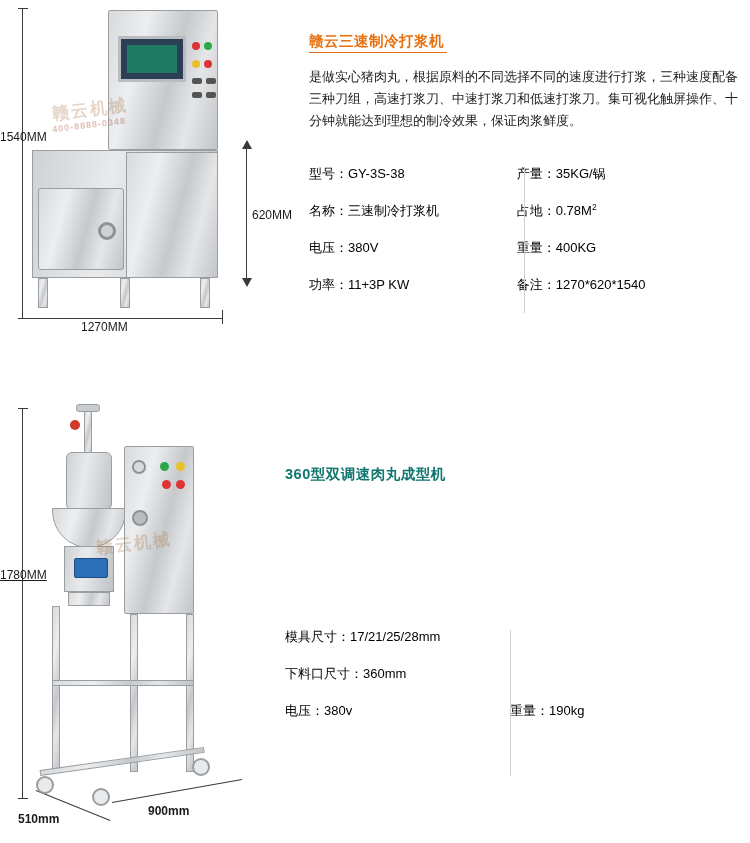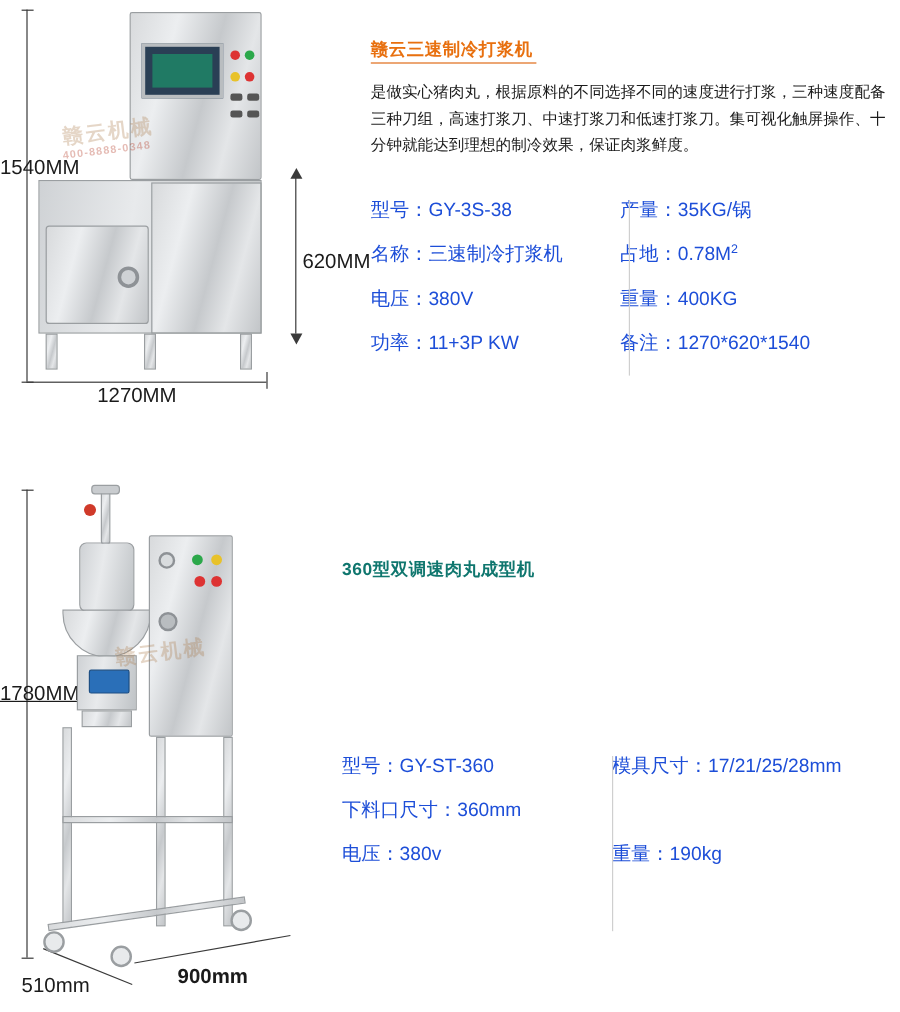--- a/index.html
+++ b/index.html
@@ -15,36 +15,36 @@
   
   .block { position: absolute; left: 0; width: 750px; }
   #block1 { top: 0; height: 370px; }
   #block2 { top: 380px; height: 463px; }
 
   
   .figure { position: absolute; left: 0; top: 0; width: 290px; height: 100%; }
 
   .dimline { position: absolute; background: #3a3a3a; }
   .dimlabel {
-    position: absolute; font-size: 17px; color: #1a1a1a;
+    position: absolute; font-size: 12px; color: #1a1a1a;
     font-family: "Liberation Sans", sans-serif; white-space: nowrap;
   }
   .arrow { position: absolute; width: 0; height: 0; }
 
   
   .mtl { position: absolute; background: linear-gradient(105deg,#d8dadc 0%,#eceef0 28%,#c6c9cc 55%,#e4e6e8 75%,#c2c5c8 100%); border: 1px solid #9a9ea1; }
   .mtl2 { position: absolute; background: linear-gradient(100deg,#cfd2d5 0%,#e8eaec 40%,#bfc3c6 100%); border: 1px solid #9a9ea1; }
 
   
   .title { position: absolute; font-size: 14.5px; font-weight: bold; letter-spacing: .5px; }
   .title-underline { position: absolute; height: 1px; background: #e06c1a; }
   .desc { position: absolute; font-size: 13px; line-height: 22px; color: #1b1b1b; }
 
   
-  .spec { position: absolute; font-size: 16px; color: #1d4ed8; }
+  .spec { position: absolute; font-size: 13px; color: #000000; }
   .spec .row { display: flex; align-items: baseline; height: 37px; }
   .spec .cell { white-space: nowrap; font-family: "Liberation Sans", sans-serif; }
   .spec .colA { width: 215px; }
   .spec .colB { width: 230px; }
   .spec .divider { position: absolute; width: 1px; background: #cfcfcf; }
 
   sup { font-size: .65em; vertical-align: super; }
 
   .watermark {
     position: absolute; color: rgba(170,120,70,0.30);
@@ -136,21 +136,21 @@
 
       <div class="dimline" style="left:22px; top:28px; width:1px; height:390px;"></div>
       <div class="dimline" style="left:18px; top:28px; width:10px; height:1px;"></div>
       <div class="dimline" style="left:18px; top:418px; width:10px; height:1px;"></div>
       <div class="dimlabel" style="left:0px; top:188px;text-decoration:underline;">1780MM</div>
 
       <div class="dimline" style="left:112px; top:422px; width:132px; height:1px; transform:rotate(-10deg); transform-origin:left center;"></div>
       <div class="dimlabel" style="left:148px; top:424px; font-weight:bold;">900mm</div>
 
       <div class="dimline" style="left:36px; top:410px; width:80px; height:1px; transform:rotate(22deg); transform-origin:left center;"></div>
-      <div class="dimlabel" style="left:18px; top:432px; font-weight:normal;">510mm</div>
+      <div class="dimlabel" style="left:18px; top:432px; font-weight:bold;">510mm</div>
 
       <div class="mtl" style="left:84px; top:28px; width:8px; height:46px; border-radius:3px;"></div>
       <div style="position:absolute; left:76px; top:24px; width:24px; height:8px; background:#c9cccf; border:1px solid #9a9ea1; border-radius:3px;"></div>
       <div style="position:absolute; left:70px; top:40px; width:10px; height:10px; border-radius:50%; background:#d03a2a;"></div>
 
       <div class="mtl2" style="left:66px; top:72px; width:46px; height:58px; border-radius:6px;"></div>
       <div class="mtl" style="left:52px; top:128px; width:74px; height:40px; border-radius:0 0 40px 40px;"></div>
       <div class="mtl2" style="left:64px; top:166px; width:50px; height:46px;"></div>
       <div style="position:absolute; left:74px; top:178px; width:34px; height:20px; background:#2a6fb8; border:1px solid #1d4f84; border-radius:2px;"></div>
       <div class="mtl" style="left:68px; top:212px; width:42px; height:14px;"></div>
@@ -175,21 +175,20 @@
       <div class="watermark" style="left:96px; top:152px;">赣云机械</div>
     </div>
 
     <div class="title" style="left:285px; top:85px; color:#0f766e;">360型双调速肉丸成型机</div>
 
 
     <div class="spec" style="left:285px; top:248px; width:455px;">
       <div class="divider" style="left:225px; top:2px; height:146px;"></div>
 
       <div class="row">
-        <div class="cell colA" style="width:225px;">型号：GY-ST-360</div>
         <div class="cell colB">模具尺寸：17/21/25/28mm</div>
       </div>
       <div class="row">
         <div class="cell colB">下料口尺寸：360mm</div>
       </div>
       <div class="row">
         <div class="cell colA" style="width:225px;">电压：380v</div>
         <div class="cell colB">重量：190kg</div>
       </div>
     </div>

